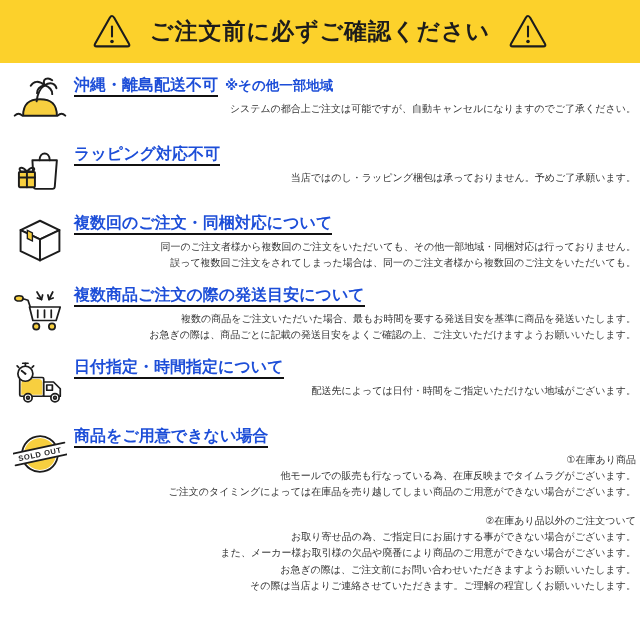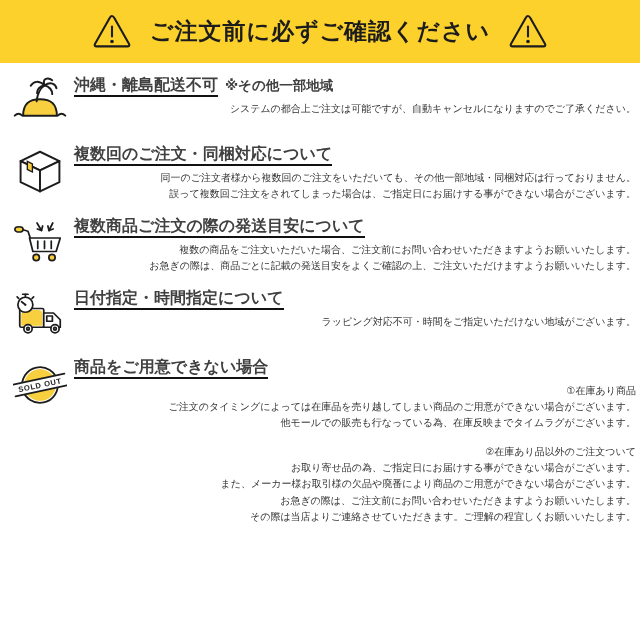--- a/index.html
+++ b/index.html
@@ -17,21 +17,21 @@
   .header-title{
     font-size:23px;font-weight:bold;color:#1c1c1c;letter-spacing:1px;
   }
   .warn-svg{width:40px;height:36px;display:block;}
   
   .sections{padding:11px 2px 0 6px;}
   .section{display:flex;margin-bottom:13px;}
   .icon-cell{flex:0 0 68px;display:flex;justify-content:center;align-items:flex-start;padding-top:2px;}
   .icon-cell svg{width:54px;height:54px;display:block;}
   .text-cell{flex:1;min-width:0;padding-right:2px;}
-  .sec-title{font-size:16px;font-weight:bold;color:#404040;margin:0 0 5px 0;line-height:1.35;white-space:nowrap;}
+  .sec-title{font-size:16px;font-weight:bold;color:#1d4ed8;margin:0 0 5px 0;line-height:1.35;white-space:nowrap;}
   .sec-title .u{border-bottom:2px solid #111;padding-bottom:2px;}
   .sec-title .suffix{font-size:13.5px;font-weight:600;margin-left:7px;}
   .body-line{font-size:10px;color:#333;margin:0;line-height:1.62;white-space:nowrap;text-align:right;}
   .group2{margin-top:13px;}
   .stroke{fill:none;stroke:#1c1c1c;stroke-width:2.3;stroke-linecap:round;stroke-linejoin:round;}
   .fill-y{fill:#F7CF3F;}
   .fill-w{fill:#ffffff;}
 </style>
 </head>
 <body>
@@ -71,34 +71,51 @@
           <path class="stroke" d="M37.5 11 C43.5 13 46.5 17 46.5 21.5"></path>
           <path class="stroke" d="M37.5 11 C31.5 12.5 28.5 16.5 28.5 20.5"></path>
         </svg>
       </div>
       <div class="text-cell">
         <p class="sec-title"><span class="u">沖縄・離島配送不可</span><span class="suffix">※その他一部地域</span></p>
         <p class="body-line">システムの都合上ご注文は可能ですが、自動キャンセルになりますのでご了承ください。</p>
       </div>
     </div>
 
+    <div class="section">
+      <div class="icon-cell">
+        <svg viewBox="0 0 64 64">
+          <path class="fill-w stroke" d="M23 18 L52 18 L49.5 49.5 Q49.3 52 46.8 52 L27.2 52 Q24.7 52 24.8 49.5 Z"></path>
+          <path class="stroke" d="M31.5 18 C31.5 7.5 43.5 7.5 43.5 18"></path>
+          <rect class="fill-y stroke" x="7" y="32" width="19" height="18" rx="1"></rect>
+          <line class="stroke" x1="16.5" y1="32" x2="16.5" y2="50"></line>
+          <line class="stroke" x1="7" y1="38.5" x2="26" y2="38.5"></line>
+          <path class="stroke" d="M16.5 31.5 C10 24 5 27.5 9.5 31.5 Z"></path>
+          <path class="stroke" d="M16.5 31.5 C23 24 28 27.5 23.5 31.5 Z"></path>
+        </svg>
+      </div>
+      <div class="text-cell">
+        <p class="sec-title"><span class="u">ラッピング対応不可</span></p>
+        <p class="body-line">当店ではのし・ラッピング梱包は承っておりません。予めご了承願います。</p>
+      </div>
+    </div>
 
     <div class="section">
       <div class="icon-cell">
         <svg viewBox="0 0 64 64">
           <path class="fill-w stroke" d="M32 8 L55 19 L32 30 L9 19 Z"></path>
           <path class="fill-w stroke" d="M9 19 L32 30 L32 55 L9 44 Z"></path>
           <path class="fill-w stroke" d="M32 30 L55 19 L55 44 L32 55 Z"></path>
           <path class="fill-y" stroke="#1c1c1c" stroke-width="1.6" d="M17 19.5 L23 22.5 L23 32 L17 29 Z"></path>
         </svg>
       </div>
       <div class="text-cell">
         <p class="sec-title"><span class="u">複数回のご注文・同梱対応について</span></p>
         <p class="body-line">同一のご注文者様から複数回のご注文をいただいても、その他一部地域・同梱対応は行っておりません。</p>
-        <p class="body-line">誤って複数回ご注文をされてしまった場合は、ご指定日にお届けする事ができない場合がございます。</p>
+        <p class="body-line">誤って複数回ご注文をされてしまった場合は、同一のご注文者様から複数回のご注文をいただいても。</p>
       </div>
     </div>
 
     <div class="section">
       <div class="icon-cell">
         <svg viewBox="0 0 72 64">
           <line class="stroke" x1="32" y1="4" x2="38" y2="14"></line>
           <path class="stroke" d="M38 14 L32.5 12 M38 14 L39.5 8"></path>
           <line class="stroke" x1="53" y1="4" x2="48" y2="14"></line>
           <path class="stroke" d="M48 14 L46.5 8 M48 14 L53.5 12"></path>
@@ -107,21 +124,21 @@
           <path class="fill-w stroke" d="M22 24 L63 24 L57.5 42 L26.5 42 Z"></path>
           <line class="stroke" x1="33" y1="28" x2="33" y2="38"></line>
           <line class="stroke" x1="42" y1="28" x2="42" y2="38"></line>
           <line class="stroke" x1="51" y1="28" x2="51" y2="38"></line>
           <circle class="fill-y stroke" cx="31" cy="50" r="4.2"></circle>
           <circle class="fill-y stroke" cx="52" cy="50" r="4.2"></circle>
         </svg>
       </div>
       <div class="text-cell">
         <p class="sec-title"><span class="u">複数商品ご注文の際の発送目安について</span></p>
-        <p class="body-line">複数の商品をご注文いただいた場合、ご注文前にお問い合わせいただきますようお願いいたします。</p>
+        <p class="body-line">複数の商品をご注文いただいた場合、最もお時間を要する発送目安を基準に商品を発送いたします。</p>
         <p class="body-line">お急ぎの際は、商品ごとに記載の発送目安をよくご確認の上、ご注文いただけますようお願いいたします。</p>
       </div>
     </div>
 
     <div class="section">
       <div class="icon-cell">
         <svg viewBox="0 0 72 62">
           <rect class="fill-w stroke" x="9" y="21" width="32" height="25" rx="2"></rect>
           <path class="fill-y" d="M11 30 q0 -7 7 -7 h16 q5 0 5 5 v16 h-28 Z"></path>
           <path class="fill-w stroke" d="M41 27 h13 l9 9 v10 h-22 Z"></path>
@@ -135,43 +152,43 @@
           <line class="stroke" x1="16.5" y1="2" x2="16.5" y2="6"></line>
           <line class="stroke" x1="7.5" y1="7.5" x2="5.5" y2="5.5"></line>
           <line class="stroke" x1="25.5" y1="7.5" x2="27.5" y2="5.5"></line>
           <circle class="fill-w stroke" cx="16.5" cy="16" r="10"></circle>
           <line class="stroke" x1="16.5" y1="16" x2="11.5" y2="12"></line>
           <circle cx="16.5" cy="16" r="1.4" fill="#1c1c1c"></circle>
         </svg>
       </div>
       <div class="text-cell">
         <p class="sec-title"><span class="u">日付指定・時間指定について</span></p>
-        <p class="body-line">ラッピング対応不可・時間をご指定いただけない地域がございます。</p>
+        <p class="body-line">配送先によっては日付・時間をご指定いただけない地域がございます。</p>
       </div>
     </div>
 
     <div class="section">
       <div class="icon-cell">
         <svg viewBox="0 0 68 68">
           <g transform="rotate(-12 34 34)">
             <circle class="fill-y" cx="34" cy="34" r="20"></circle>
             <circle class="stroke" stroke-width="2.6" cx="34" cy="34" r="22.5"></circle>
             <rect class="fill-w" x="1" y="26.5" width="66" height="15"></rect>
             <line class="stroke" stroke-width="2.4" x1="1" y1="26.5" x2="67" y2="26.5"></line>
             <line class="stroke" stroke-width="2.4" x1="1" y1="41.5" x2="67" y2="41.5"></line>
             <text x="34" y="37.5" text-anchor="middle" font-size="9.5" font-weight="bold" letter-spacing="0.8" fill="#1c1c1c" font-family="Liberation Sans, DejaVu Sans, sans-serif">SOLD OUT</text>
           </g>
         </svg>
       </div>
       <div class="text-cell">
         <p class="sec-title"><span class="u">商品をご用意できない場合</span></p>
         <div>
           <p class="body-line">①在庫あり商品</p>
+          <p class="body-line">他モールでの販売も行なっている為、在庫反映までタイムラグがございます。</p>
           <p class="body-line">ご注文のタイミングによっては在庫品を売り越してしまい商品のご用意ができない場合がございます。</p>
-          <p class="body-line">他モールでの販売も行なっている為、在庫反映までタイムラグがございます。</p>
         </div>
         <div class="group2">
           <p class="body-line">②在庫あり品以外のご注文ついて</p>
           <p class="body-line">お取り寄せ品の為、ご指定日にお届けする事ができない場合がございます。</p>
           <p class="body-line">また、メーカー様お取引様の欠品や廃番により商品のご用意ができない場合がございます。</p>
           <p class="body-line">お急ぎの際は、ご注文前にお問い合わせいただきますようお願いいたします。</p>
           <p class="body-line">その際は当店よりご連絡させていただきます。ご理解の程宜しくお願いいたします。</p>
         </div>
       </div>
     </div>

